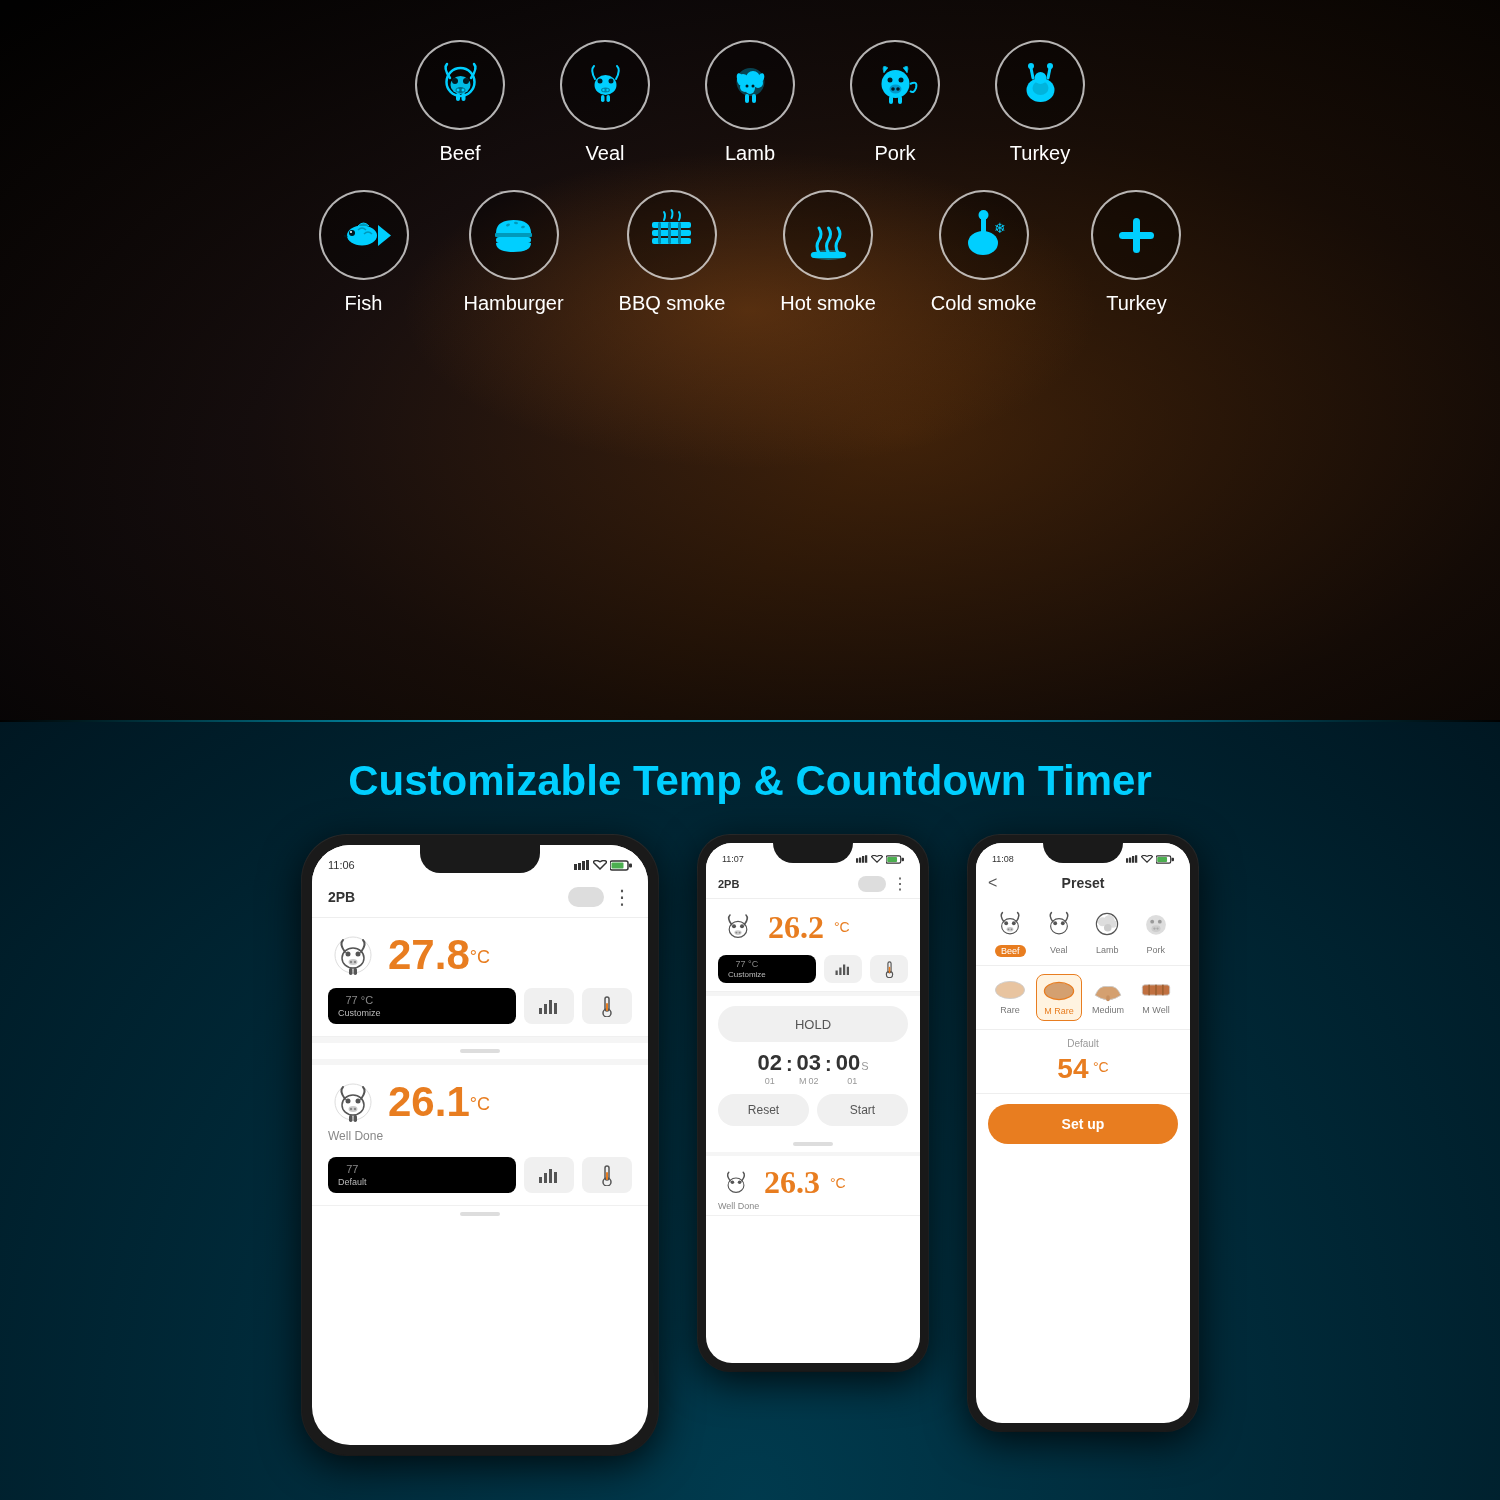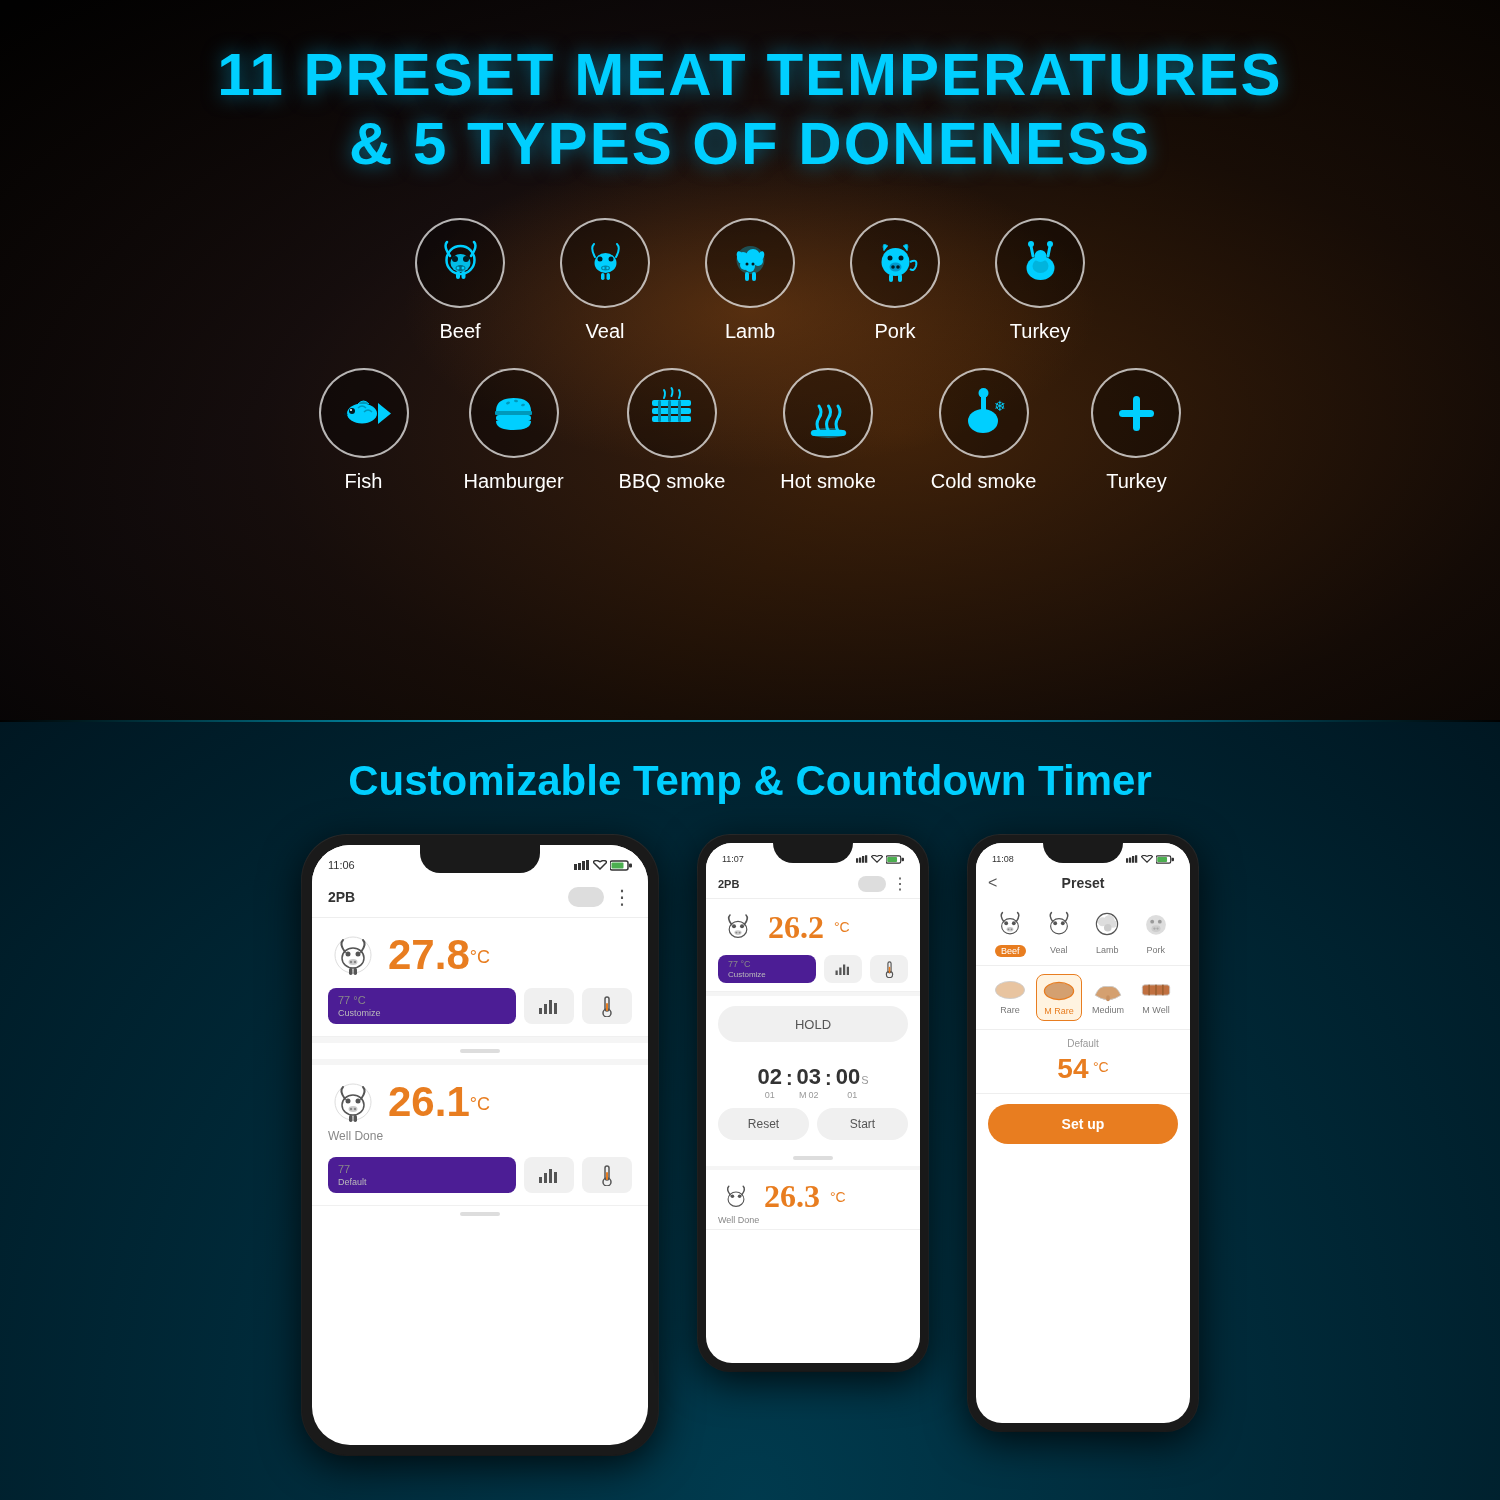--- a/index.html
+++ b/index.html
@@ -283,27 +283,28 @@
     .probe-controls {
       display: flex;
       align-items: center;
       gap: 8px;
       margin-top: 8px;
     }
 
     .probe-slider-box {
       flex: 1;
       height: 36px;
-      background: #4c1d95;
+      background: #000000;
       border-radius: 8px;
       display: flex;
       align-items: center;
       padding: 0 10px;
       font-size: 11px;
       color: #888;
+      text-align: center;
     }
 
     .probe-slider-box.small {
       height: 28px;
       font-size: 9px;
     }
 
     .probe-btn {
       width: 50px;
       height: 36px;
@@ -339,21 +340,21 @@
     .hold-btn {
       width: 100%;
       height: 36px;
       background: #f0f0f0;
       border-radius: 20px;
       display: flex;
       align-items: center;
       justify-content: center;
       font-size: 13px;
       color: #555;
-      margin-bottom: 22px;
+      margin-bottom: 8px;
     }
 
     .timer-display {
       display: flex;
       align-items: center;
       justify-content: center;
       gap: 4px;
       margin-bottom: 8px;
     }
 
@@ -542,24 +543,20 @@
     }
 
   </style>
 </head>
 <body>
 
 <div class="top-section">
   <div class="oven-bg"></div>
   <div class="food-bg"></div>
 
-  <div class="main-title">
-    <div>11 PRESET MEAT TEMPERATURES</div>
-    <div>&amp; 5 TYPES OF DONENESS</div>
-  </div>
 
   <div class="meat-icons-row">
     <div class="meat-item">
       <div class="meat-circle">
         <svg class="meat-icon-svg" viewBox="0 0 55 55" fill="#00cfff">
 
           <circle cx="27.5" cy="24" r="14" fill="none" stroke="#00cfff" stroke-width="2.5"></circle>
           <ellipse cx="27.5" cy="27" rx="10" ry="9" fill="#00cfff" opacity="0.9"></ellipse>
           <circle cx="22" cy="23" r="3" fill="#001a22"></circle>
           <circle cx="33" cy="23" r="3" fill="#001a22"></circle>

